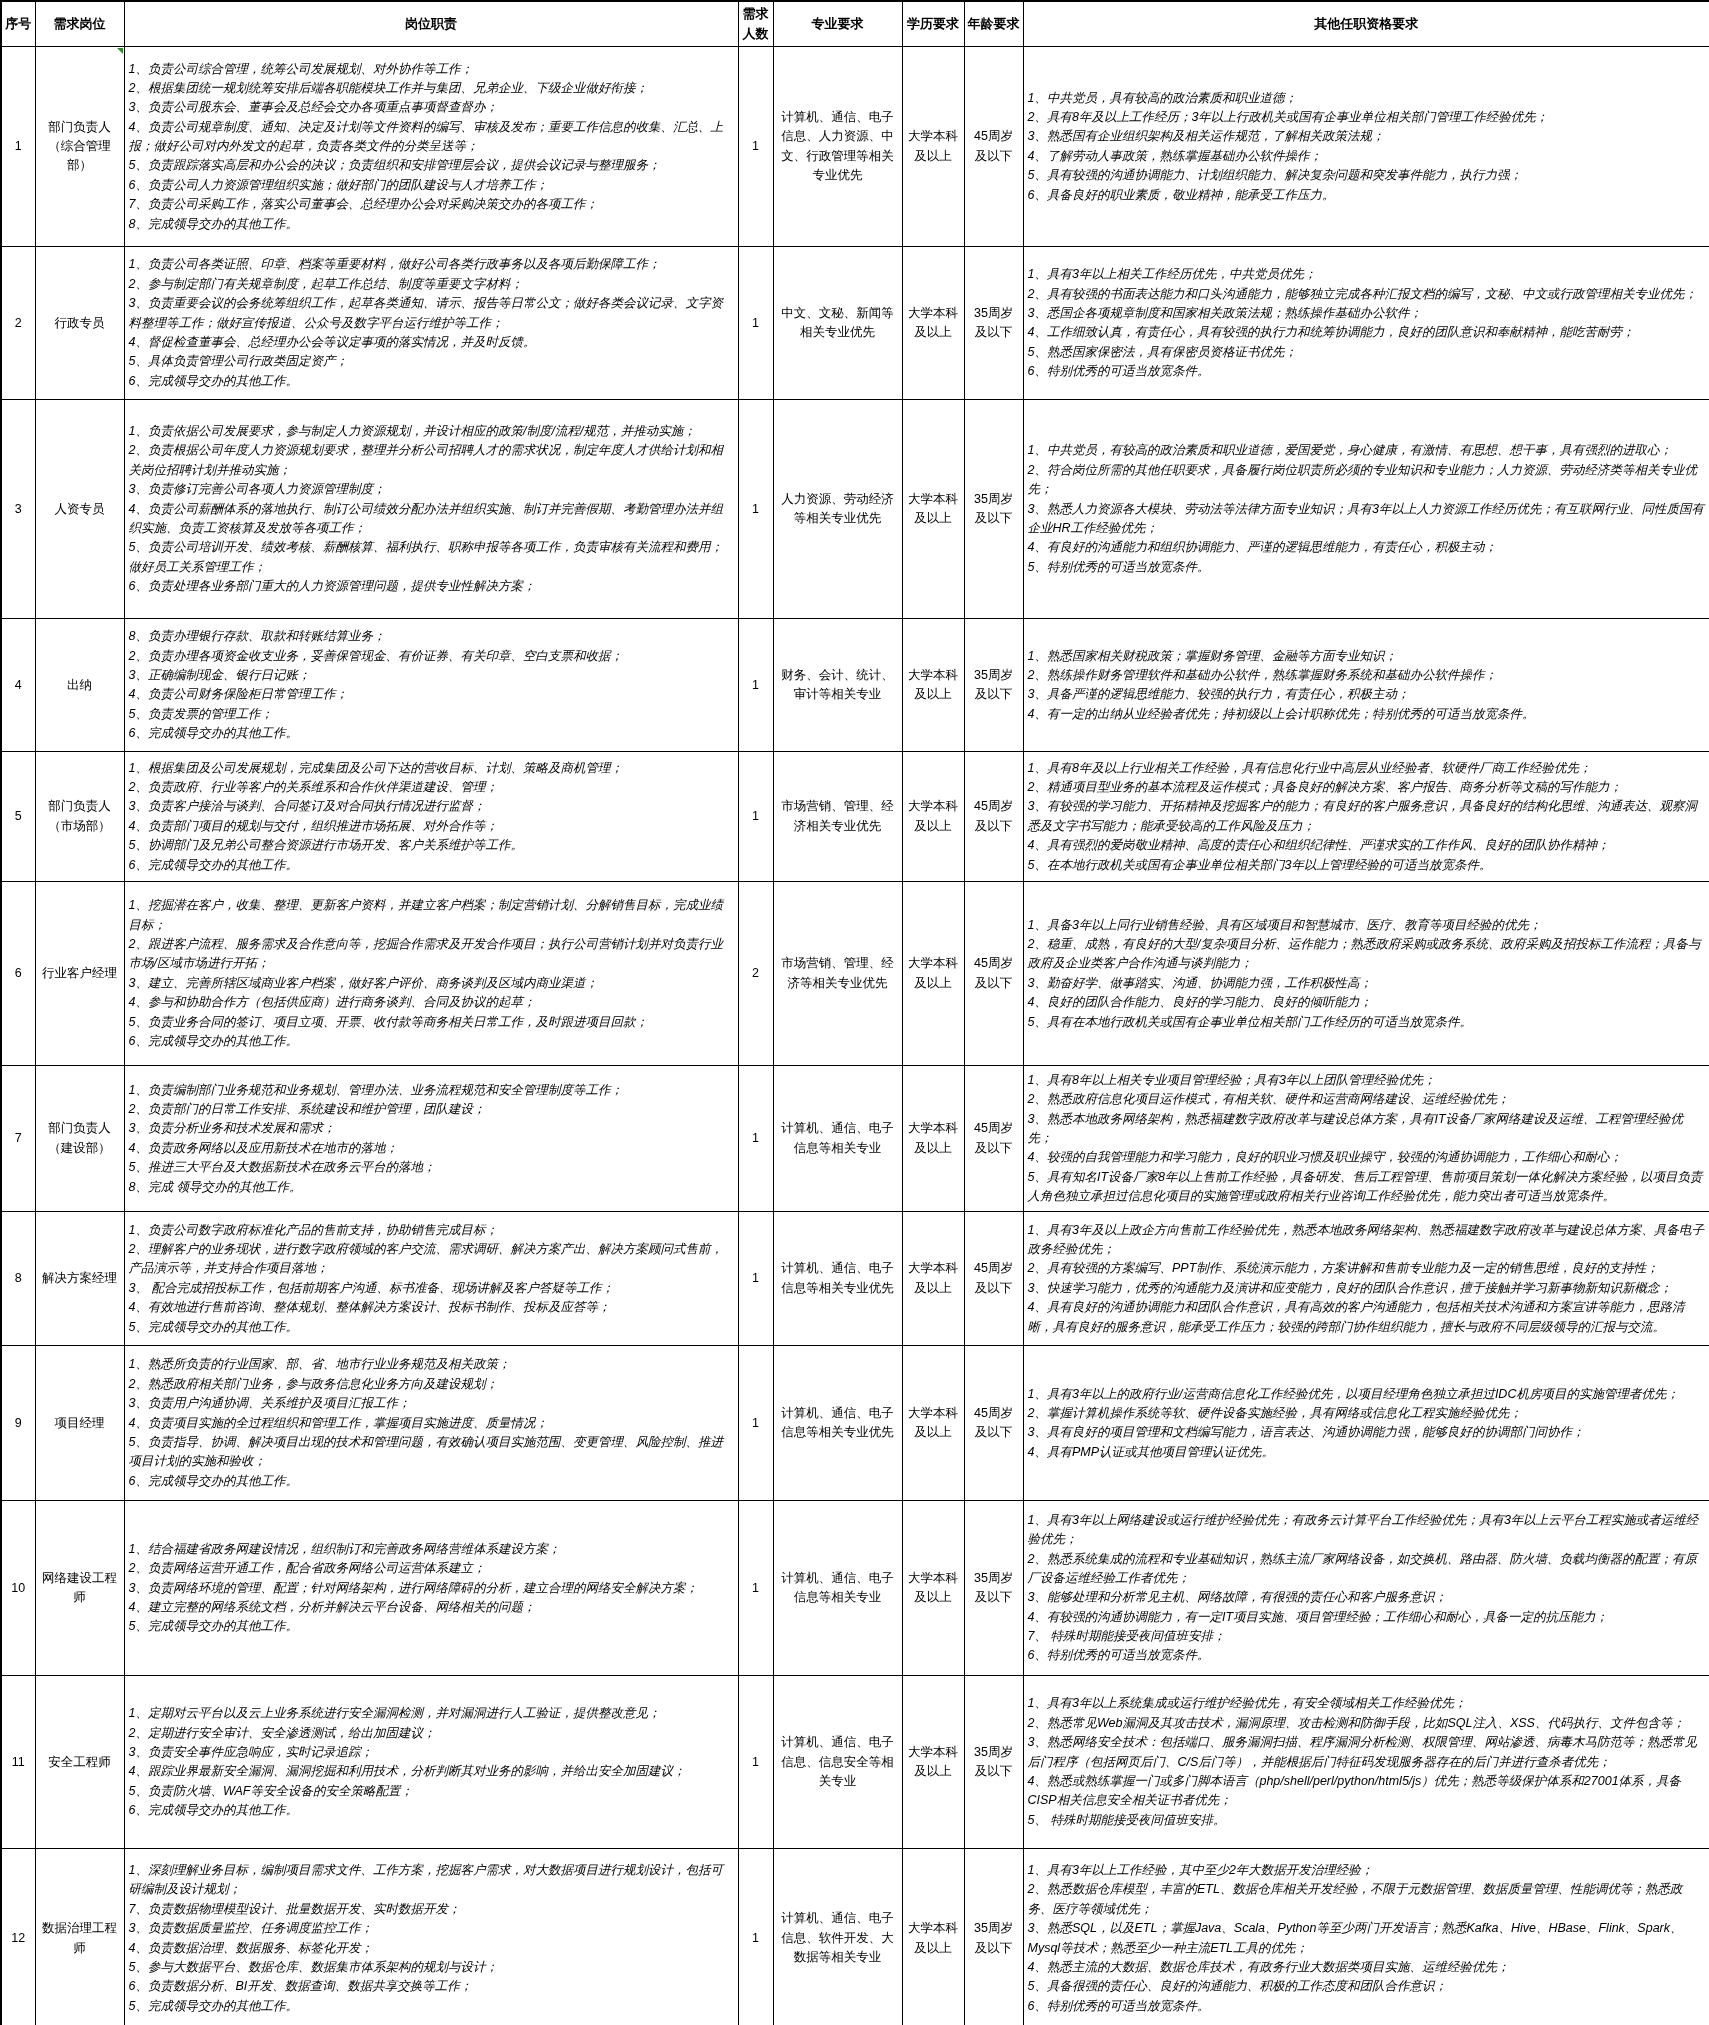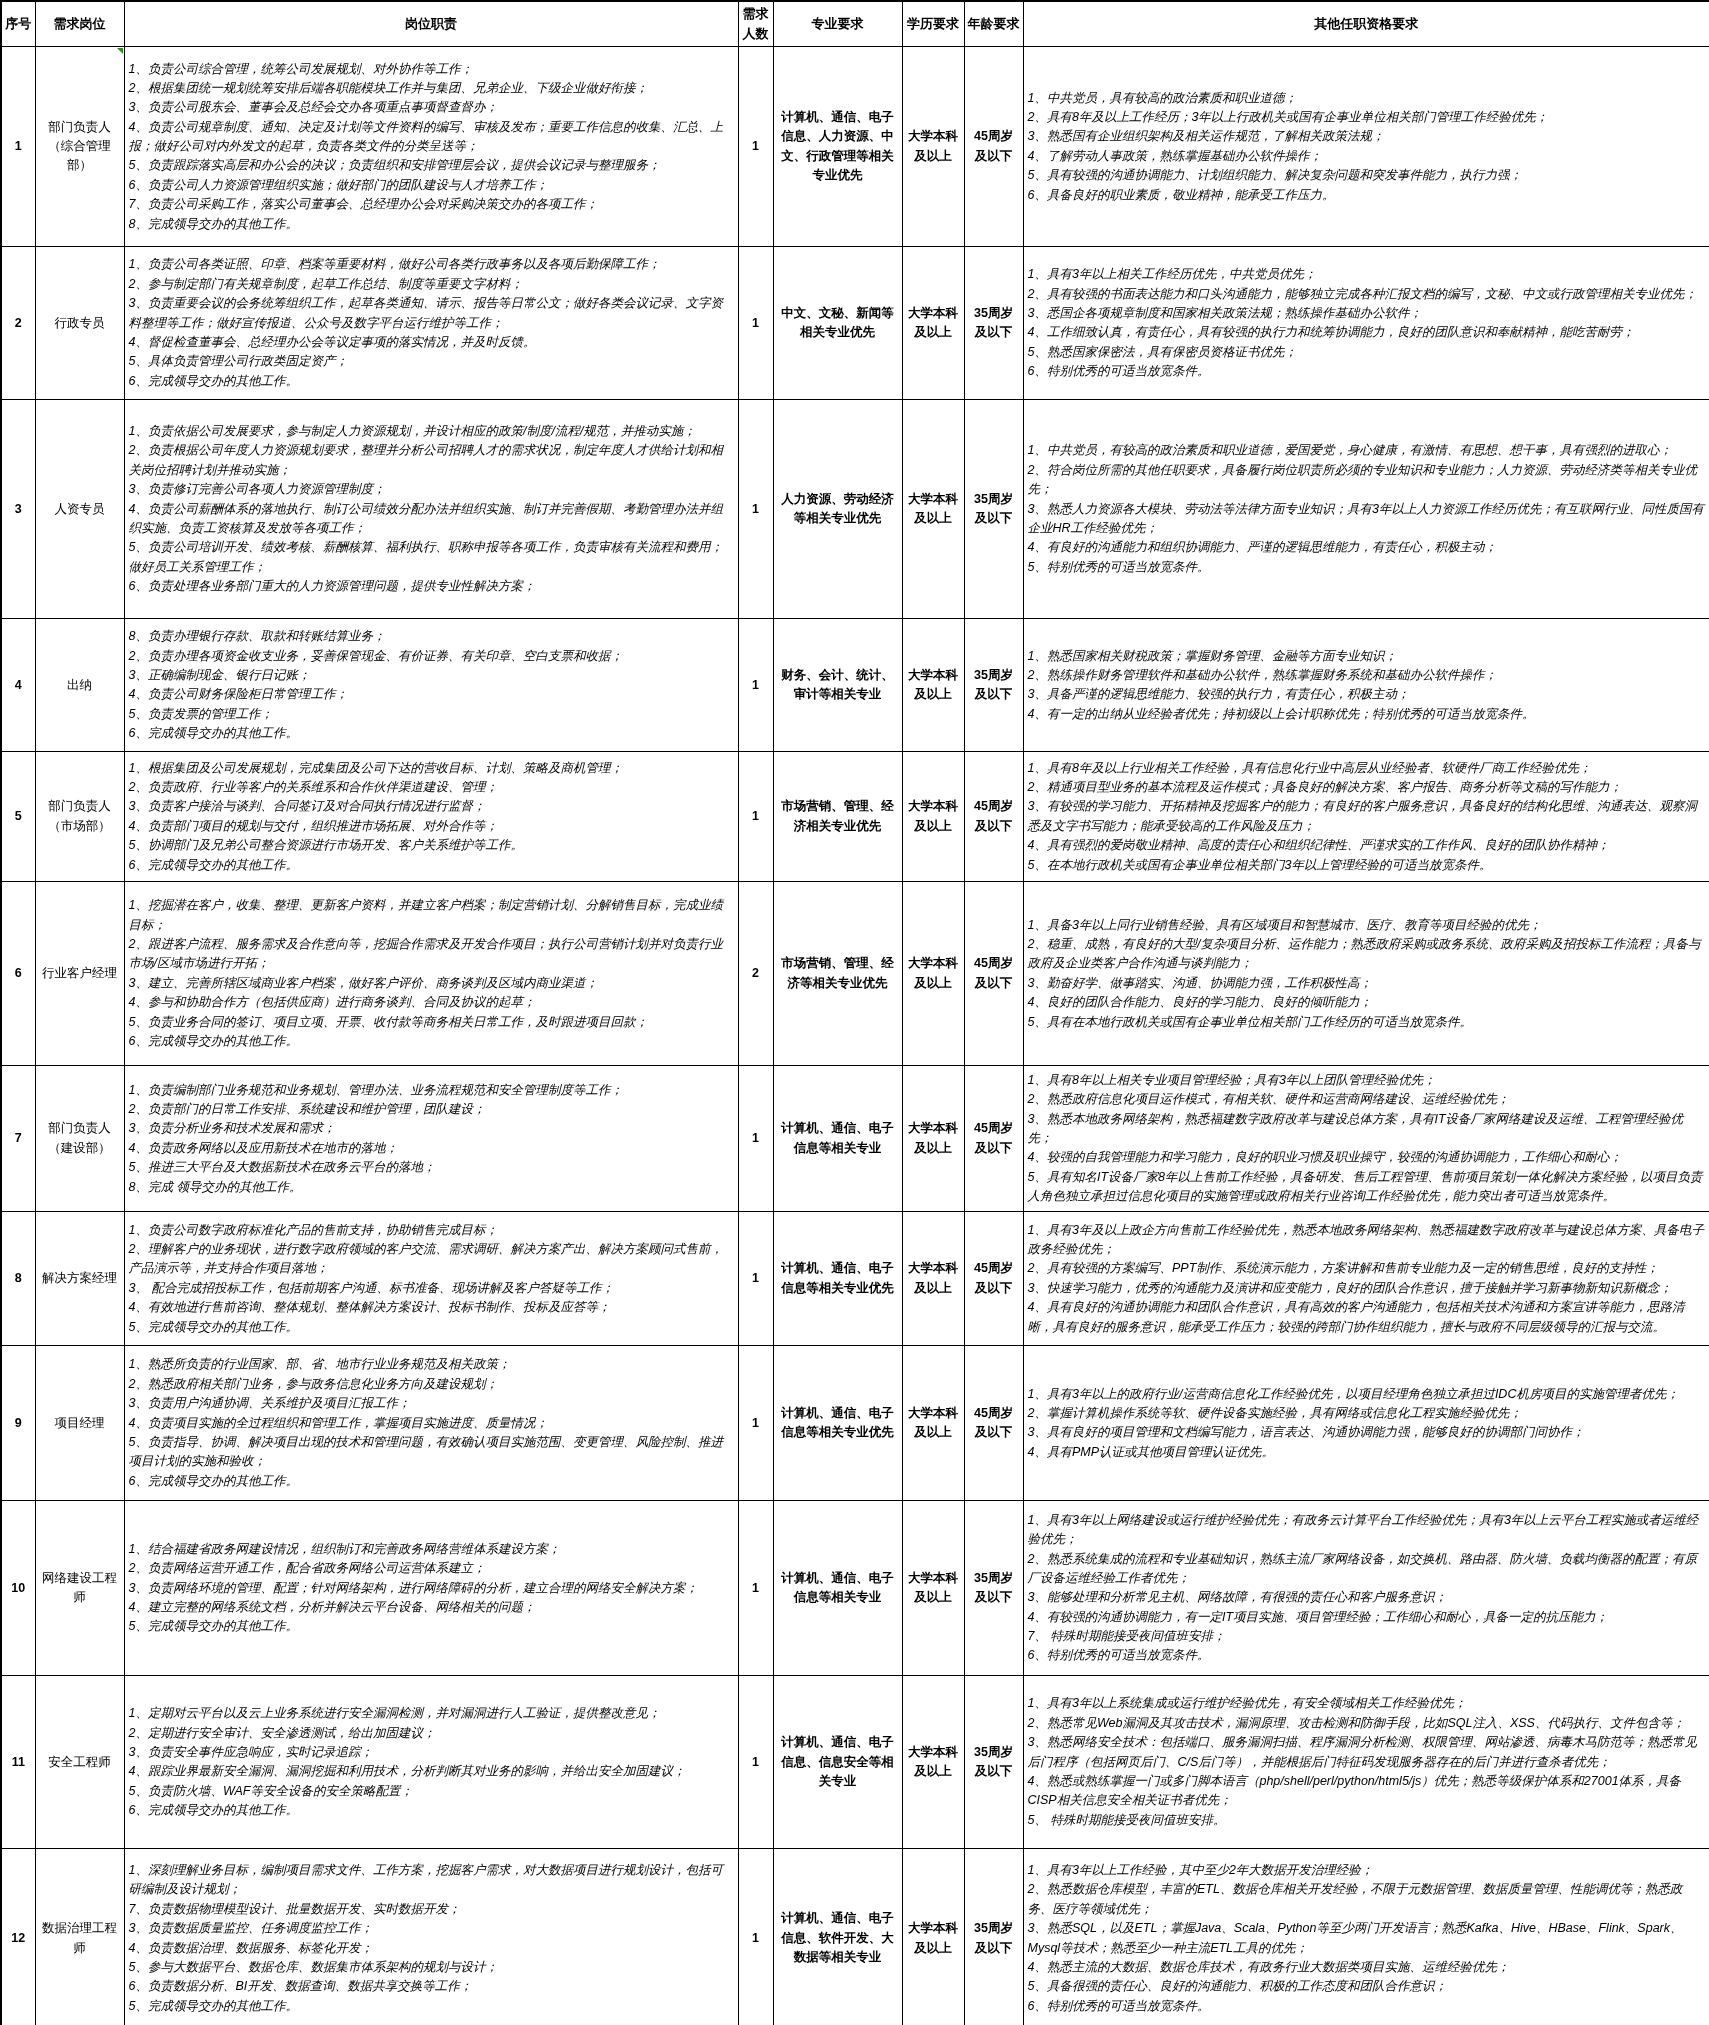--- a/index.html
+++ b/index.html
@@ -3,21 +3,21 @@
 <meta charset="utf-8">
 <style>
   html,body{margin:0;padding:0;background:#ffffff;}
   body{font-family:"Liberation Sans","DejaVu Sans",sans-serif;color:#000;}
   table{border-collapse:collapse;table-layout:fixed;width:1709px;border:2px solid #000;}
   col.c1{width:34px;} col.c2{width:89px;} col.c3{width:614px;} col.c4{width:35px;}
   col.c5{width:129px;} col.c6{width:62px;} col.c7{width:59px;} col.c8{width:687px;}
   th,td{border:1px solid #000;vertical-align:middle;font-size:12.5px;line-height:1.55;
         padding:2px 4px;overflow:hidden;box-sizing:border-box;}
   thead th{font-weight:bold;font-size:13px;text-align:center;height:43px;padding:2px 1px;}
-  td.center{text-align:center;font-weight:bold;}
+  td.center{text-align:center;}
   td.left{text-align:left;font-style:italic;}
   td.pos{text-align:center;position:relative;}
   .line{text-align:left;}
   .corner-marker{position:absolute;top:1px;right:1px;width:0;height:0;
         border-top:6px solid #2e8b2e;border-left:6px solid transparent;}
 </style>
 </head>
 <body>
 
 <table>

